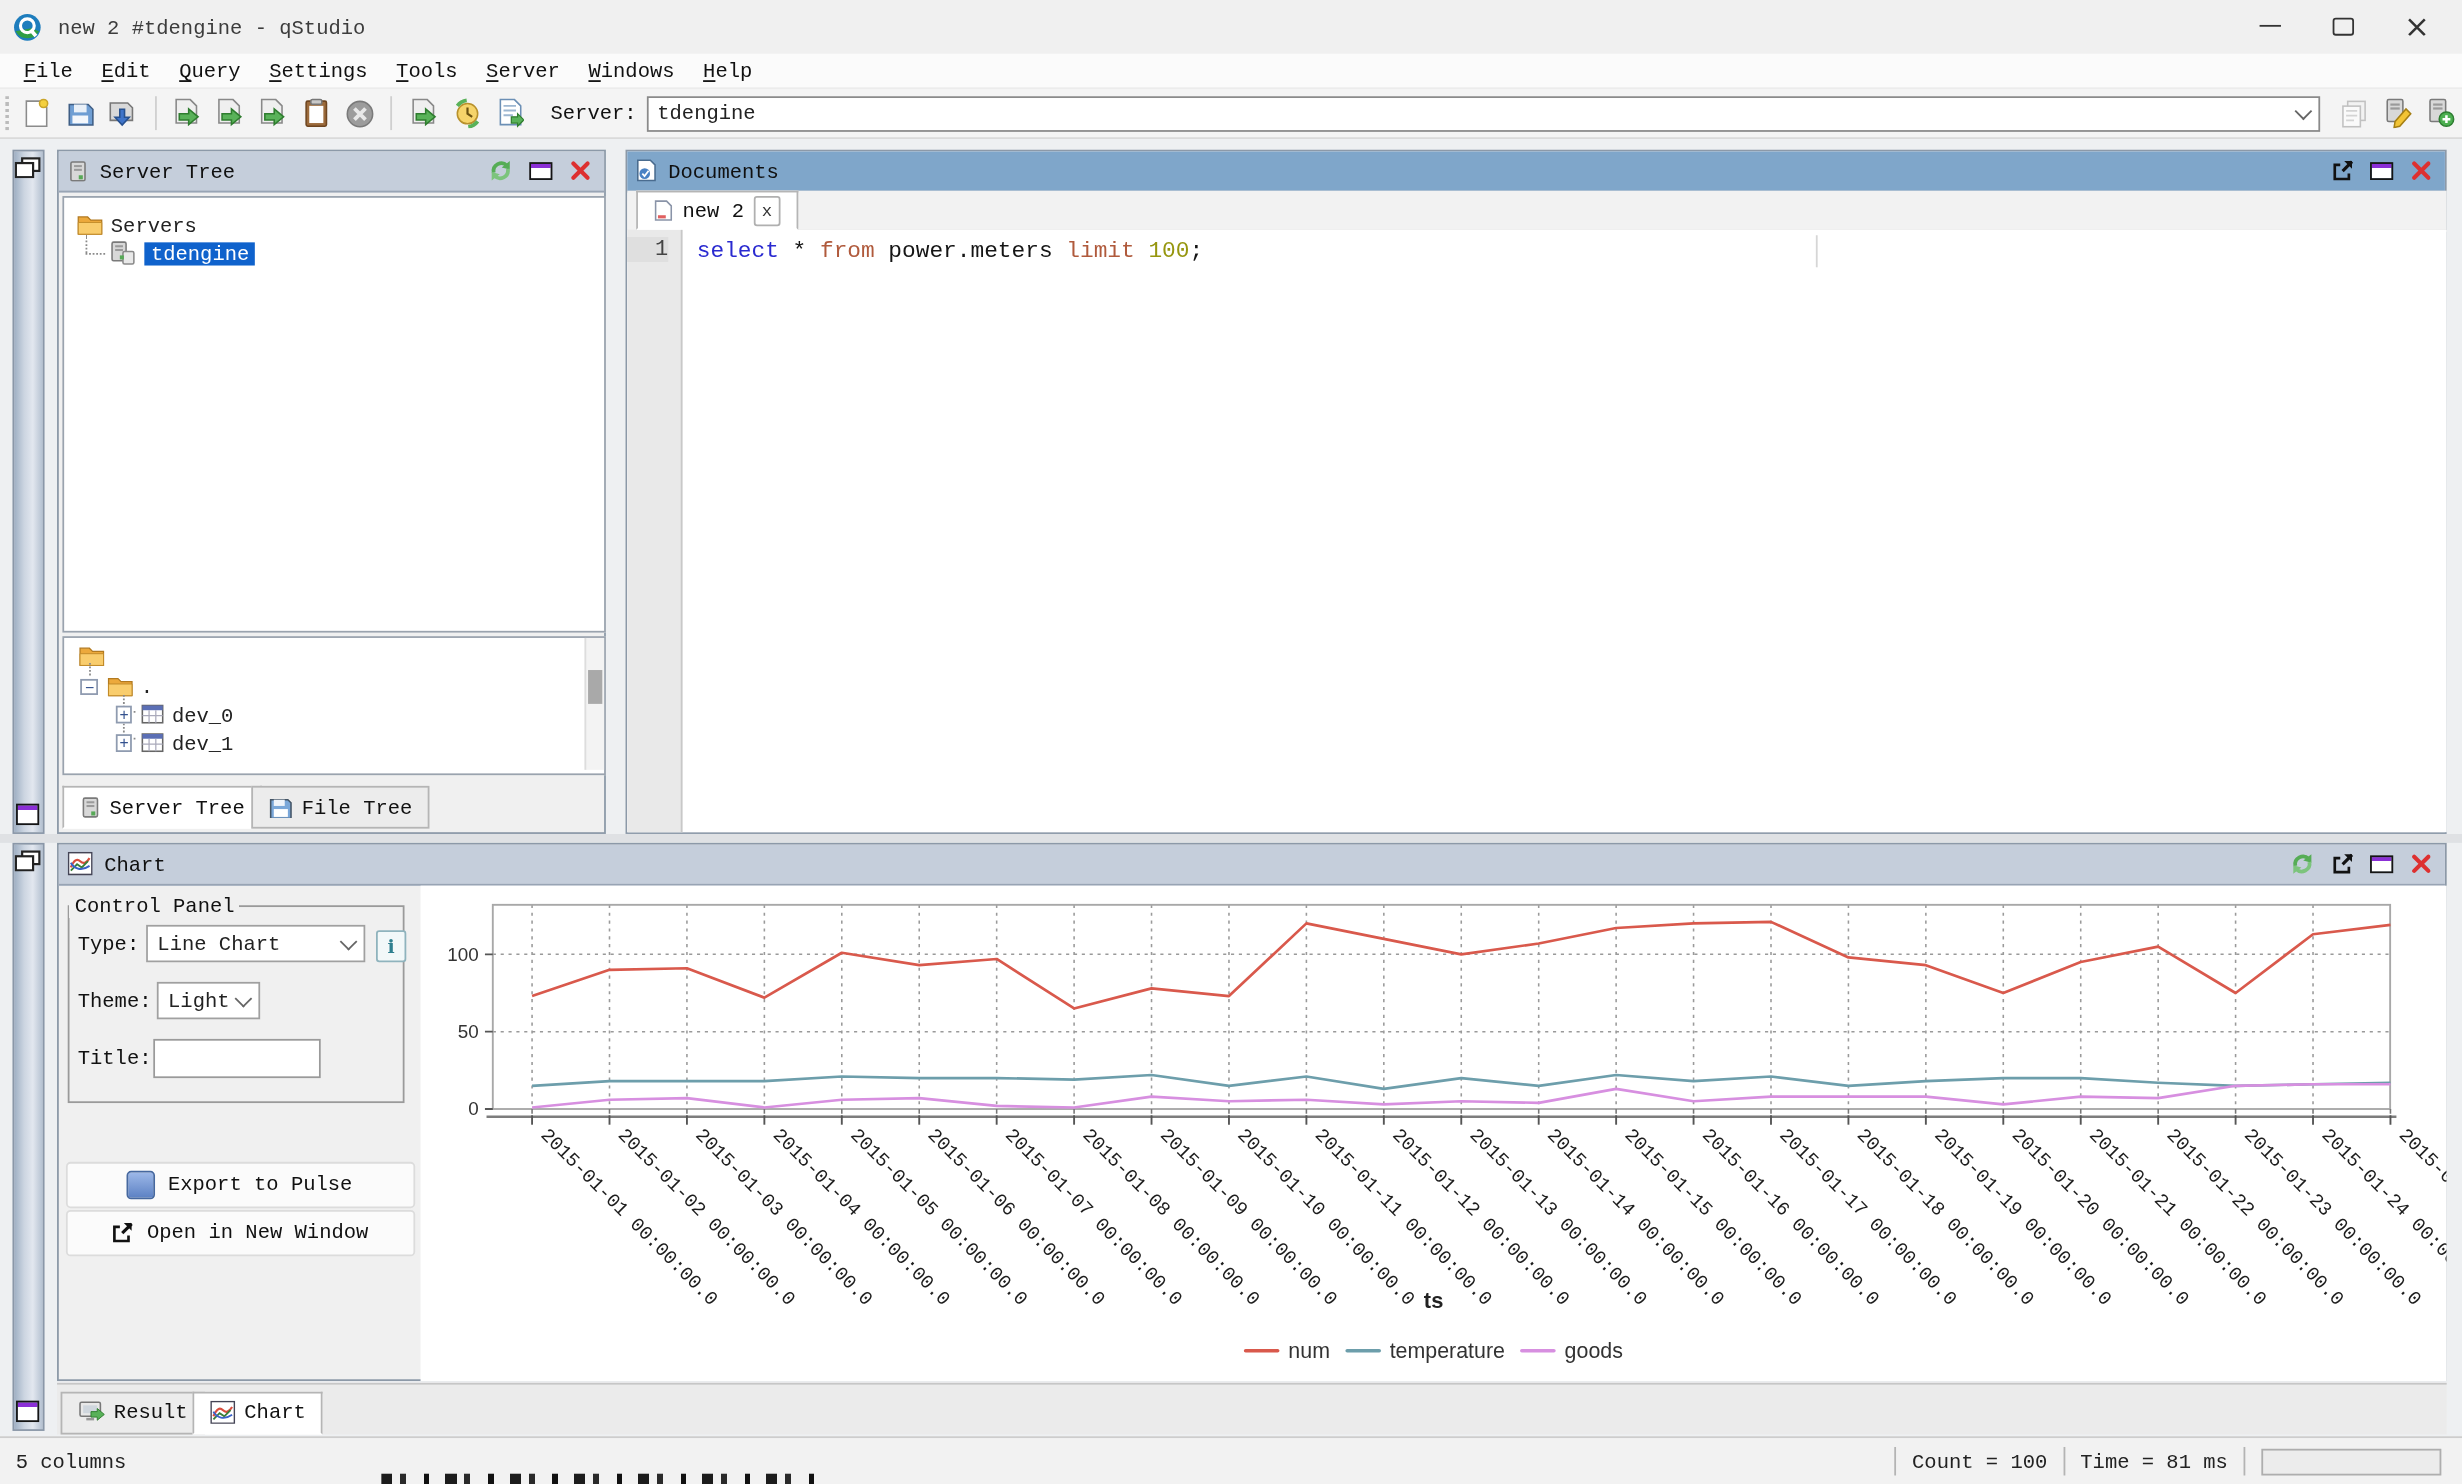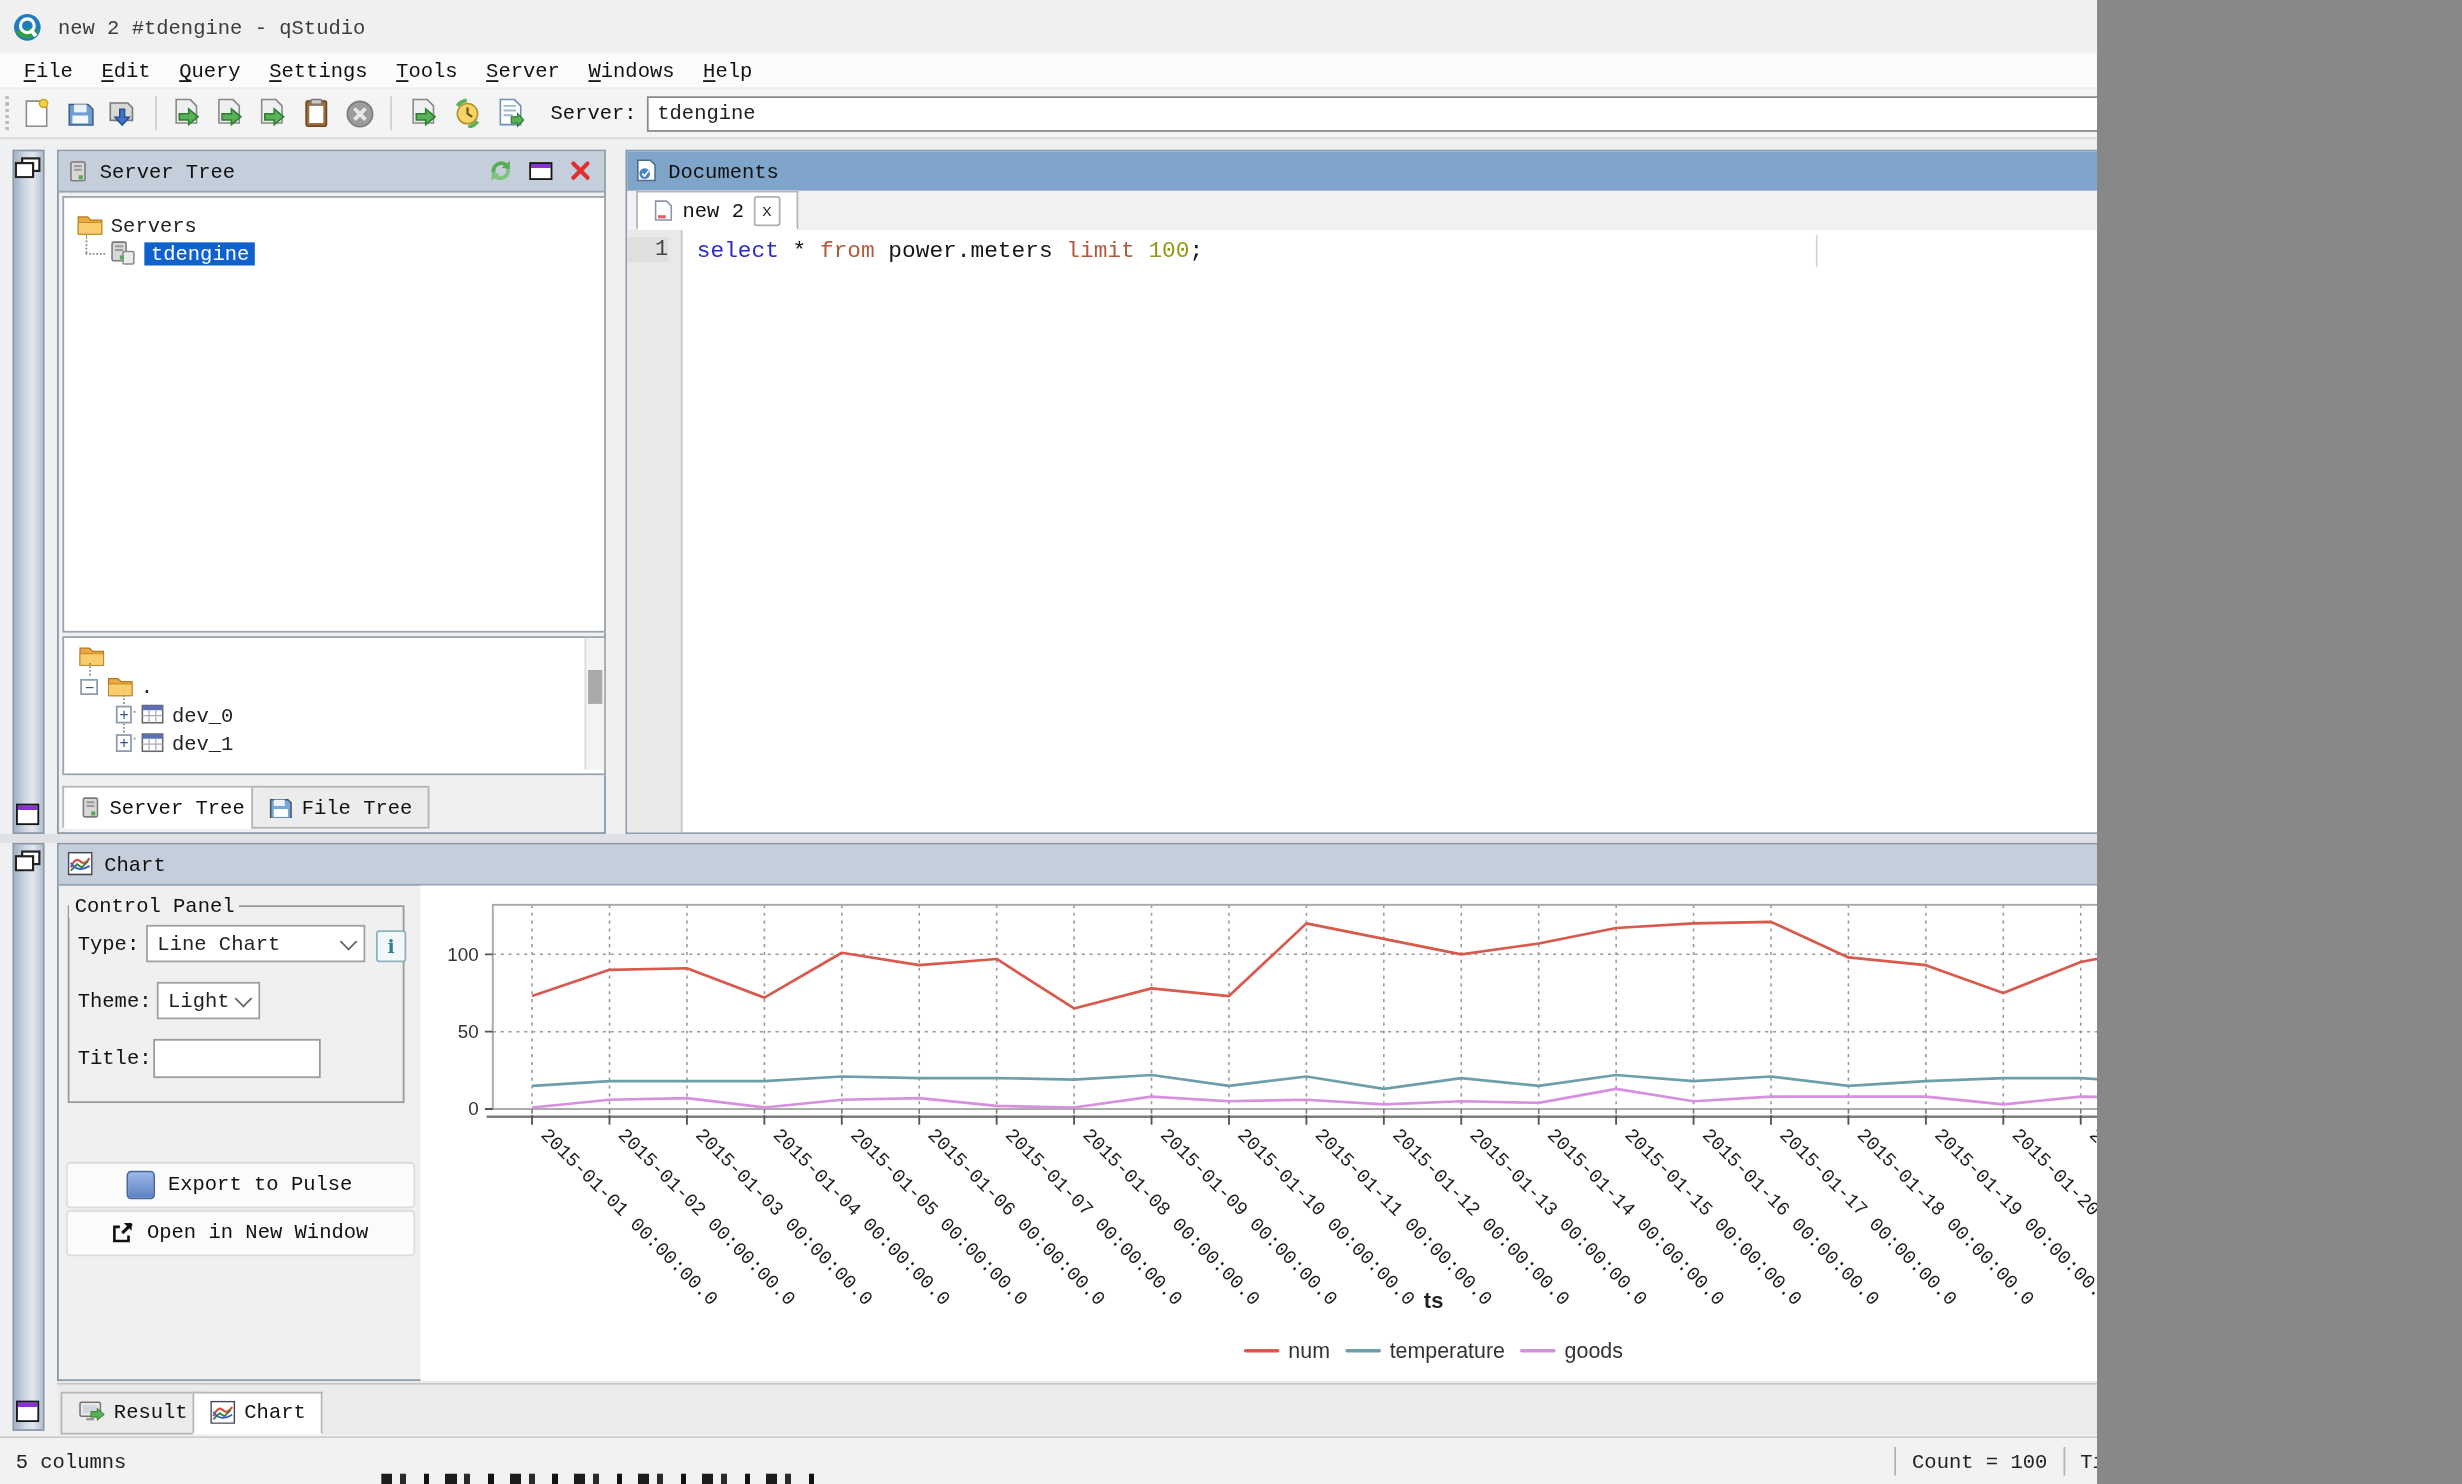--- a/index.html
+++ b/index.html
@@ -1,16 +1,16 @@
 <!DOCTYPE html>
 <html style="font-size:14px"><head>
 <meta charset="utf-8">
 <style>
   html,body{margin:0;padding:0;background:#888;}
-  #viewport{width:2097px;height:1484px;overflow:hidden;position:relative;background:#fff;}
+  #viewport{width:2462px;height:1484px;overflow:hidden;position:relative;background:#fff;}
   #scale{width:1382px;height:833px;position:absolute;top:0;left:0;transform:scale(1.782);transform-origin:0 0;
          font-family:"Liberation Mono","DejaVu Sans Mono",monospace;font-size:11.5px;color:#222;background:#eef0f2;}
   .abs{position:absolute;}
   
   #titlebar{left:0;top:0;width:1382px;height:30px;background:#f0f0f0;border-bottom:0.9px solid #e3e3e3;display:flex;align-items:center;}
   #titlebar .title{margin-left:8.8px;color:#3c3c3c;font-size:11.5px;}
   .wctrl{width:41px;height:26.4px;display:flex;align-items:center;justify-content:center;}
   .glyph-min{width:11.5px;height:0;border-top:1.4px solid #333;}
   .glyph-max{width:9.7px;height:8px;border:1.2px solid #333;border-radius:1.8px;}
   #menubar{left:0;top:30px;width:1382px;height:20px;background:#fbfbfb;display:flex;align-items:center;padding-left:5.3px;box-sizing:border-box;border-bottom:0.9px solid #ececec;}

